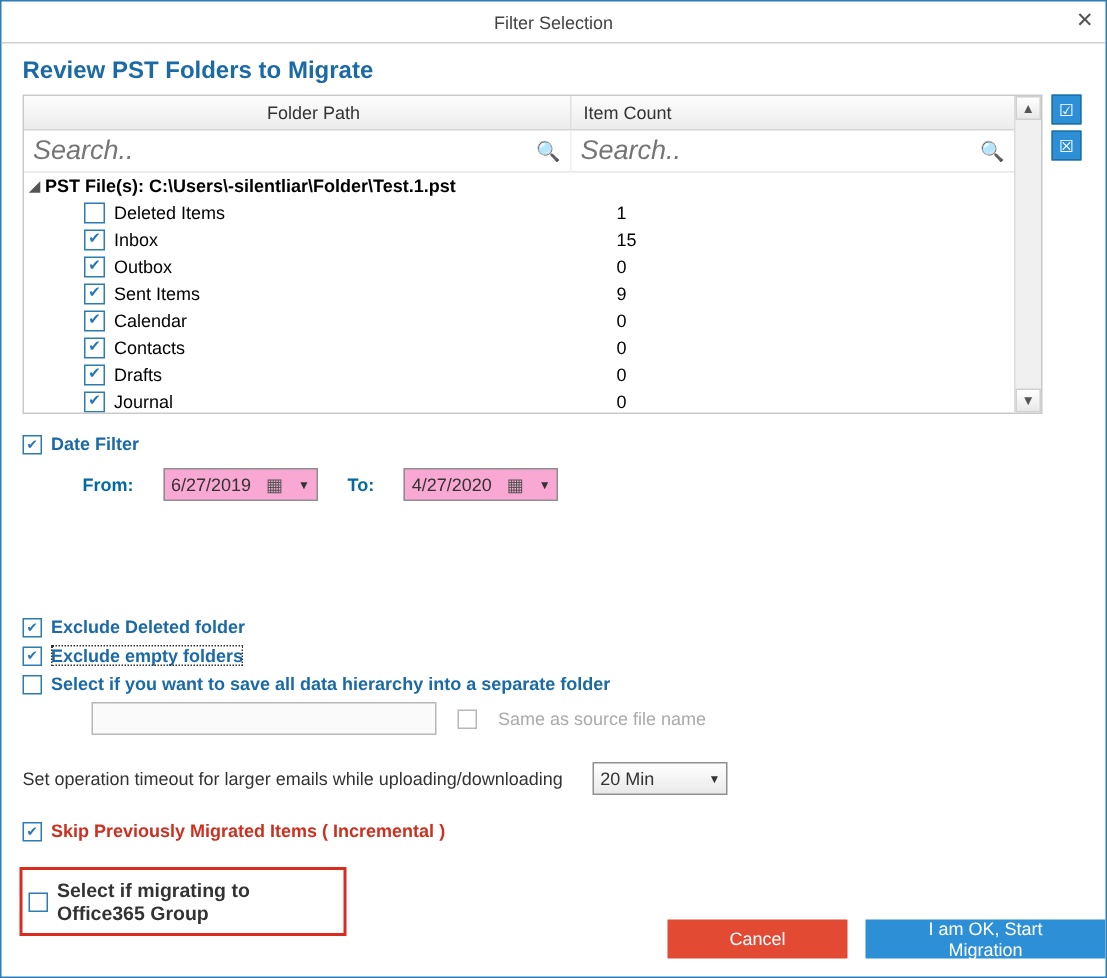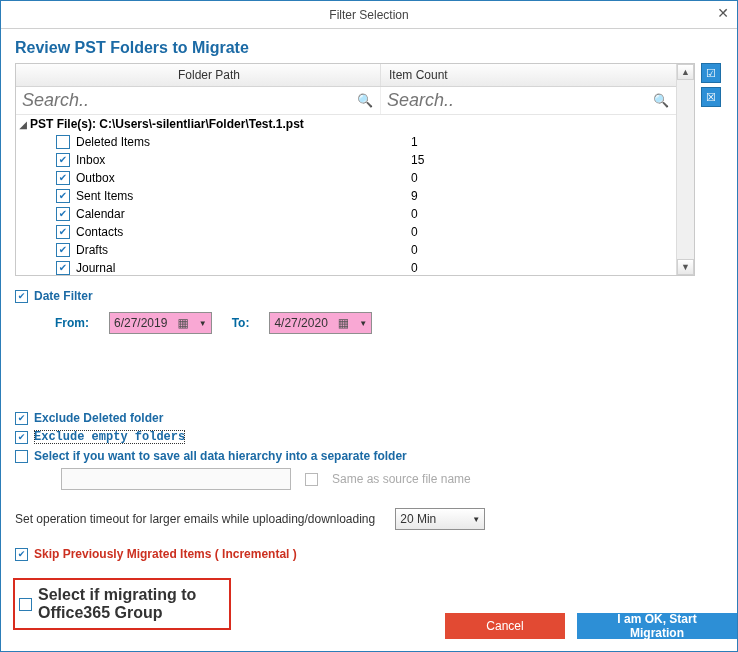--- a/index.html
+++ b/index.html
@@ -44,26 +44,26 @@
 .date-box .cal { font-size: 12px; color: #555; }
 .date-box .dd { font-size: 8px; color: #333; }
 .gap { height: 60px; }
 .plain-input { width: 230px; height: 22px; border: 1px solid #b8b8b8; margin-left: 46px; }
 .timeout-row { display: flex; align-items: center; gap: 20px; padding: 14px 14px 4px; color: #333; }
 .sel { border: 1px solid #8f8f8f; height: 22px; width: 90px; padding: 2px 4px; background: linear-gradient(#fff,#e9e9e9); display: inline-flex; align-items: center; justify-content: space-between; }
 .sel .dd { font-size: 8px; }
 .skip-line .chk-label { color: #cc3020; }
 .o365-wrap { margin: 8px 12px; border: 2px solid #d92c1e; padding: 6px 4px; width: 218px; }
 .o365-wrap .chk-line { margin: 0; }
-.o365-wrap .lab3 { color: #333; font-weight: bold; font-size: 16px; }
+.o365-wrap .lab3 { color: #333; font-weight: bold; font-size: 13px; }
 .footer { position: absolute; bottom: 12px; right: 0; display: flex; gap: 12px; }
 .btn { height: 26px; padding: 0 20px; color: #fff; border: none; display: inline-flex; align-items: center; justify-content: center; font-size: 12px; cursor: pointer; }
 .btn-cancel { background: #e24a33; width: 120px; }
-.btn-ok { background: #2d8fd6; width: 160px; font-weight: bold; }
-.dashed-focus { outline: 1px dotted #333; outline-offset: -1px; font-family: Liberation Mono, monospace; }
+.btn-ok { background: #2d8fd6; width: 160px; }
+.dashed-focus { outline: 1px dotted #333; outline-offset: -1px; }
 </style>
 </head>
 <body>
 
 <div class="titlebar">
   <span>Filter Selection</span>
   <span class="close">✕</span>
 </div>
 
 <div class="section-heading">Review PST Folders to Migrate</div>

